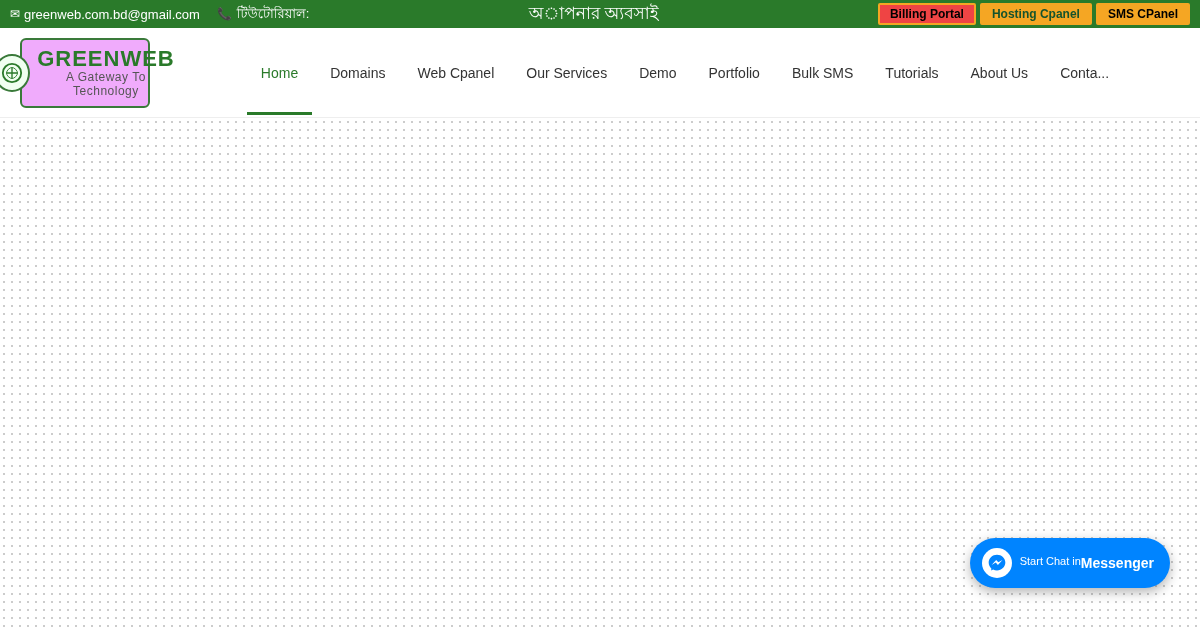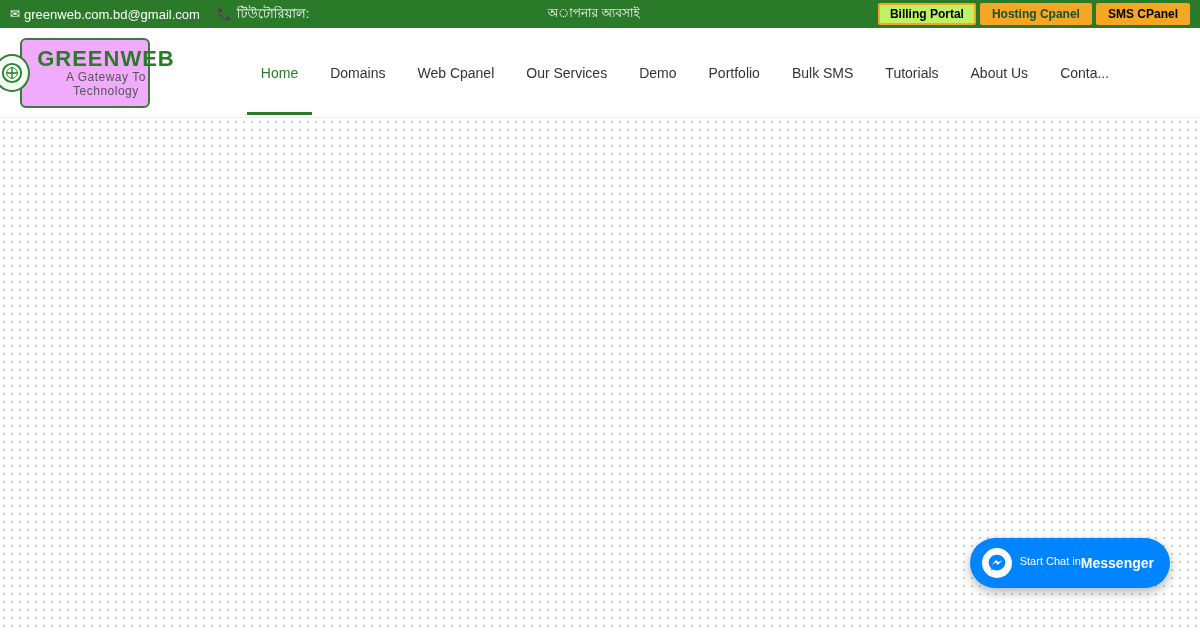--- a/index.html
+++ b/index.html
@@ -21,37 +21,38 @@
       align-items: center;
       gap: 18px;
     }
     .top-bar-left span {
       display: flex;
       align-items: center;
       gap: 4px;
     }
     .top-bar-center {
       color: #fff;
-      font-size: 12px;
+      font-size: 17px;
+      font-family: Liberation Serif, serif;
     }
     .top-bar-right {
       display: flex;
       gap: 4px;
       align-items: center;
     }
     .top-btn {
       padding: 2px 10px;
       font-size: 12px;
       font-weight: bold;
       border: 2px solid #fff;
       cursor: pointer;
       border-radius: 2px;
       text-decoration: none;
     }
-    .btn-billing { background: #bef264; color: #000; border-color: #f5a623; }
+    .btn-billing { background: #ef4444; color: #000; border-color: #f5a623; }
     .btn-hosting { background: #f5a623; color: #14532d; border-color: #f5a623; }
     .btn-sms { background: #f5a623; color: #000; border-color: #f5a623; }
 
     
     .navbar {
       display: flex;
       align-items: center;
       padding: 0 20px;
       height: 90px;
       background: #fff;

